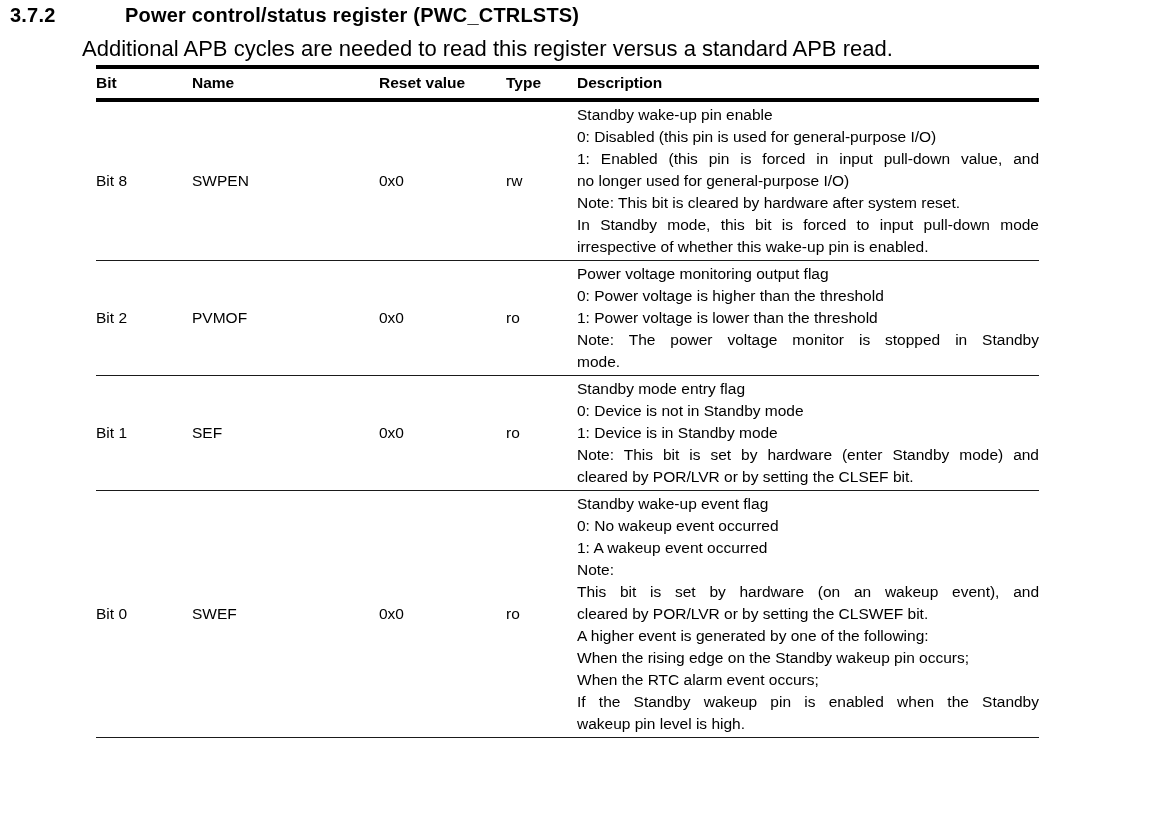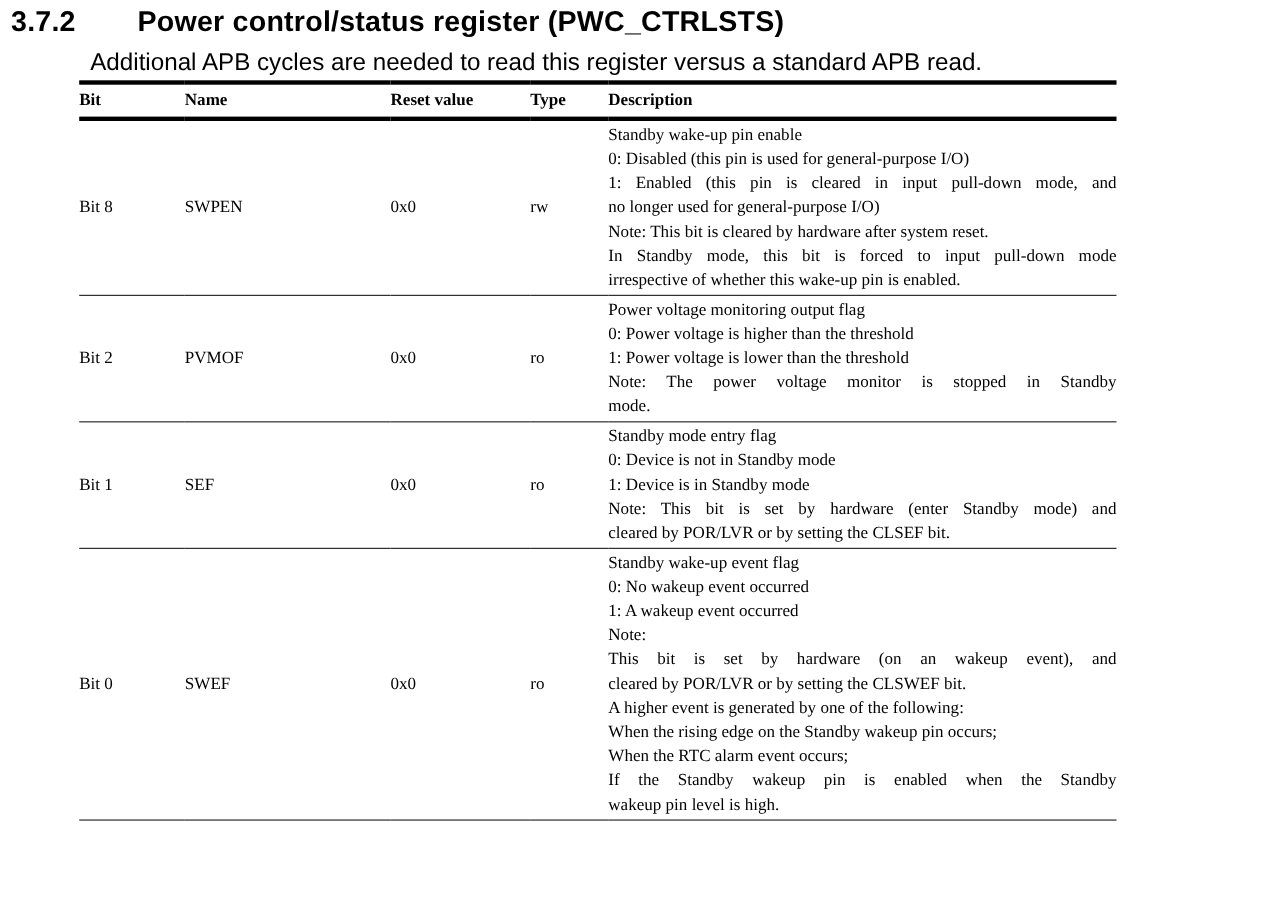--- a/index.html
+++ b/index.html
@@ -11,40 +11,39 @@
     width: 1152px;
     height: 820px;
     overflow: hidden;
     color: #000000;
     font-family: "Liberation Sans", sans-serif;
   }
   .heading {
     display: flex;
     align-items: baseline;
     padding: 4px 0 0 10px;
-    font-size: 26px;
+    font-size: 20px;
     font-weight: 700;
     letter-spacing: 0.2px;
     white-space: nowrap;
   }
   .heading-num {
     display: inline-block;
     min-width: 115px;
   }
   .intro {
     margin: 12px 0 6px 82px;
     font-size: 22px;
     line-height: 20px;
   }
   table.reg-table {
-    margin-left: 72px;
+    margin-left: 96px;
     width: 943px;
     border-collapse: collapse;
     table-layout: fixed;
-    font-family: Liberation Serif, serif;
   }
   .reg-table th {
     font-size: 15.5px;
     font-weight: 700;
     text-align: left;
     vertical-align: middle;
     border-top: 4px solid #000;
     border-bottom: 4px solid #000;
     padding: 3px 0 4px 0;
     line-height: 22px;
@@ -101,21 +100,21 @@
     </thead>
     <tbody id="table-body">
         <tr>
           <td>Bit 8</td>
           <td>SWPEN</td>
           <td>0x0</td>
           <td>rw</td>
           <td class="desc">
             <div class="desc-line">Standby wake-up pin enable</div>
             <div class="desc-line">0: Disabled (this pin is used for general-purpose I/O)</div>
-            <div class="desc-line stretch">1: Enabled (this pin is cleared in input pull-down mode, and</div>
+            <div class="desc-line stretch">1: Enabled (this pin is forced in input pull-down value, and</div>
             <div class="desc-line">no longer used for general-purpose I/O)</div>
             <div class="desc-line">Note: This bit is cleared by hardware after system reset.</div>
             <div class="desc-line stretch">In Standby mode, this bit is forced to input pull-down mode</div>
             <div class="desc-line">irrespective of whether this wake-up pin is enabled.</div>
           </td>
         </tr>
         <tr>
           <td>Bit 2</td>
           <td>PVMOF</td>
           <td>0x0</td>

